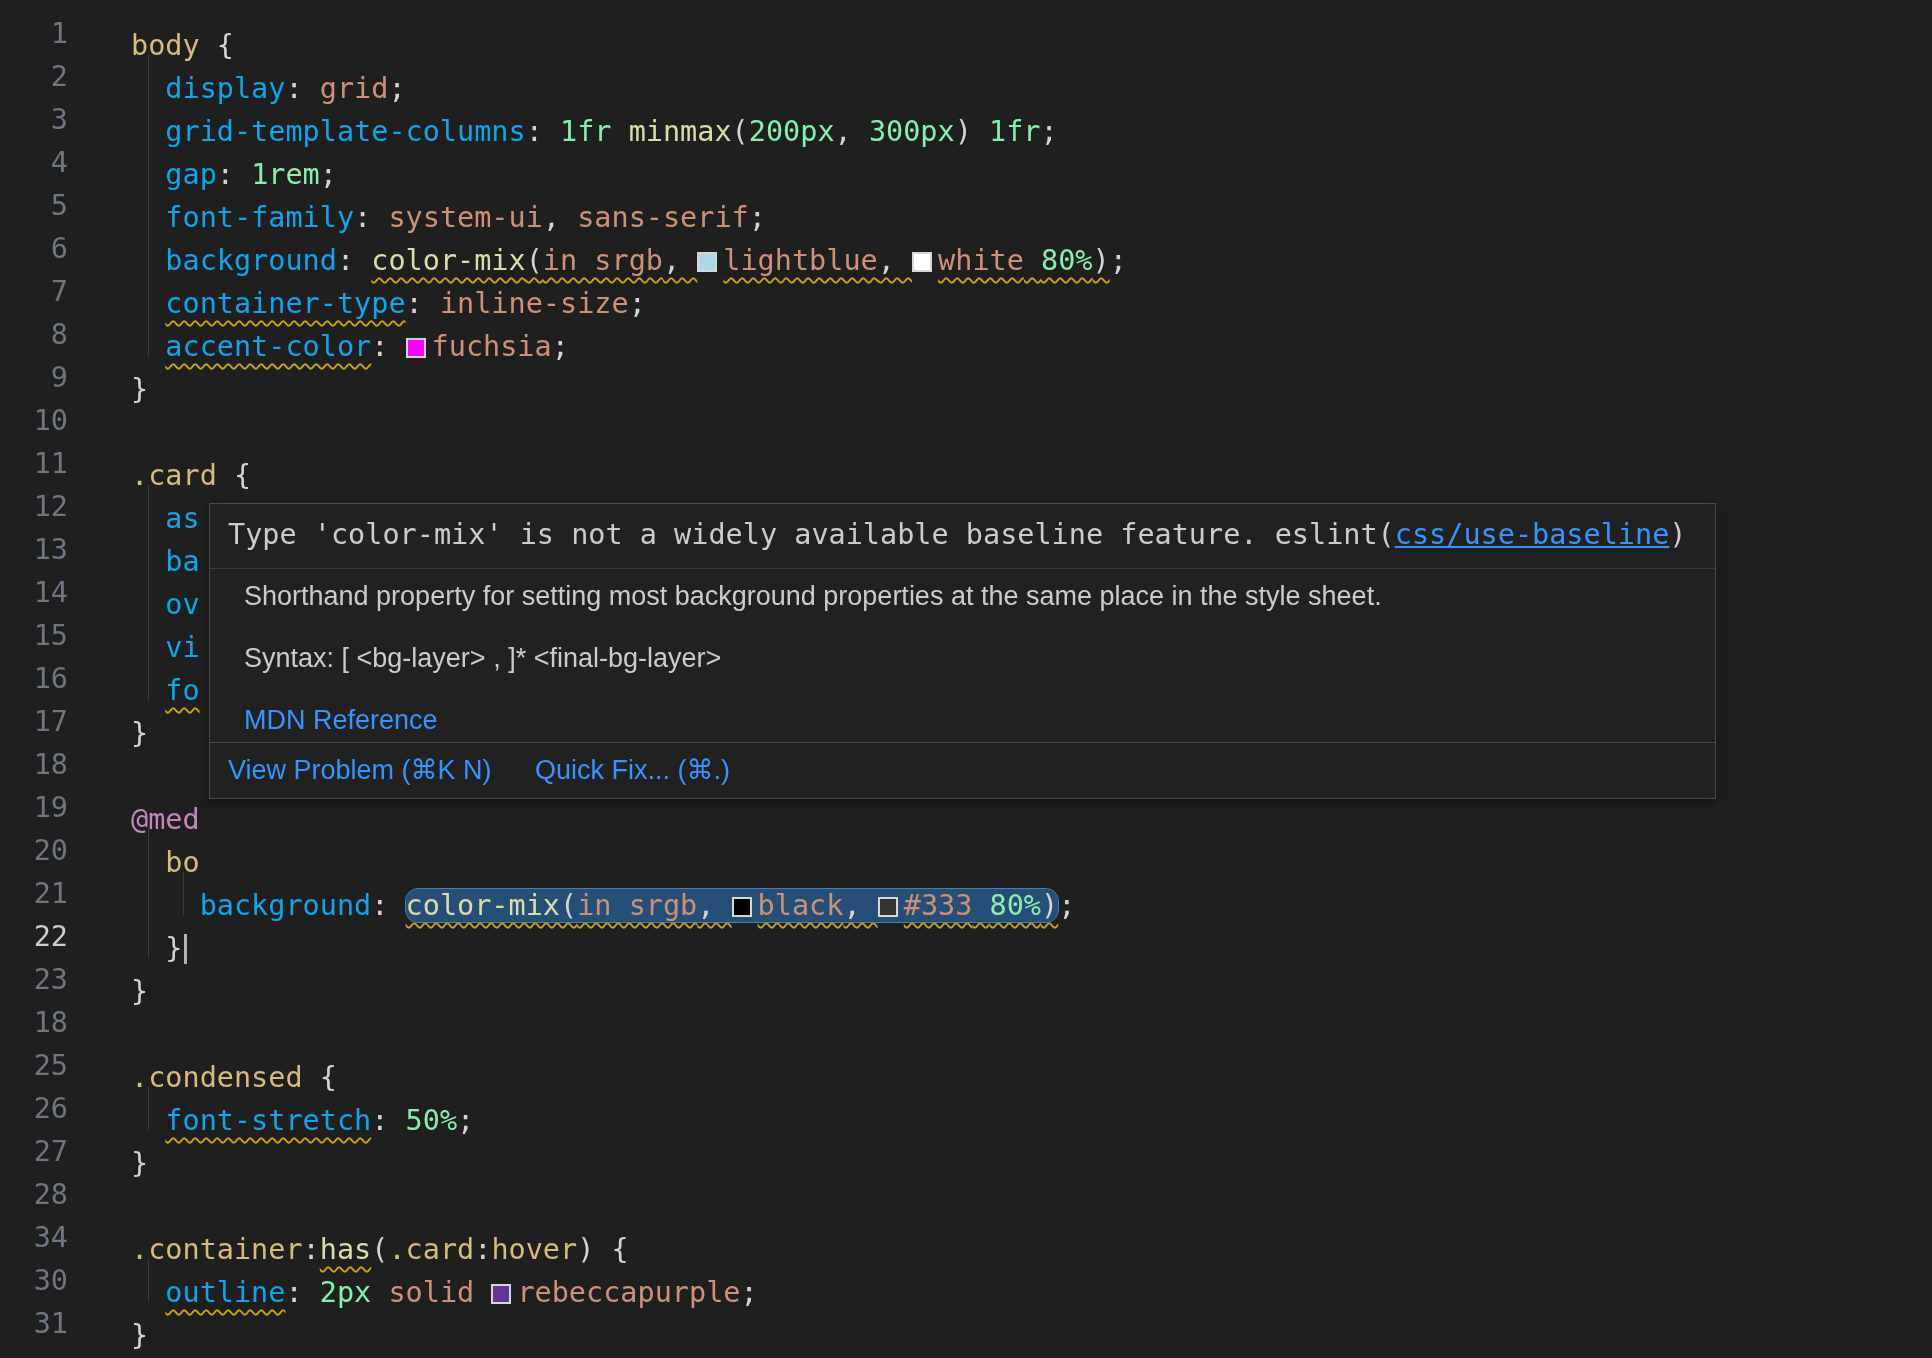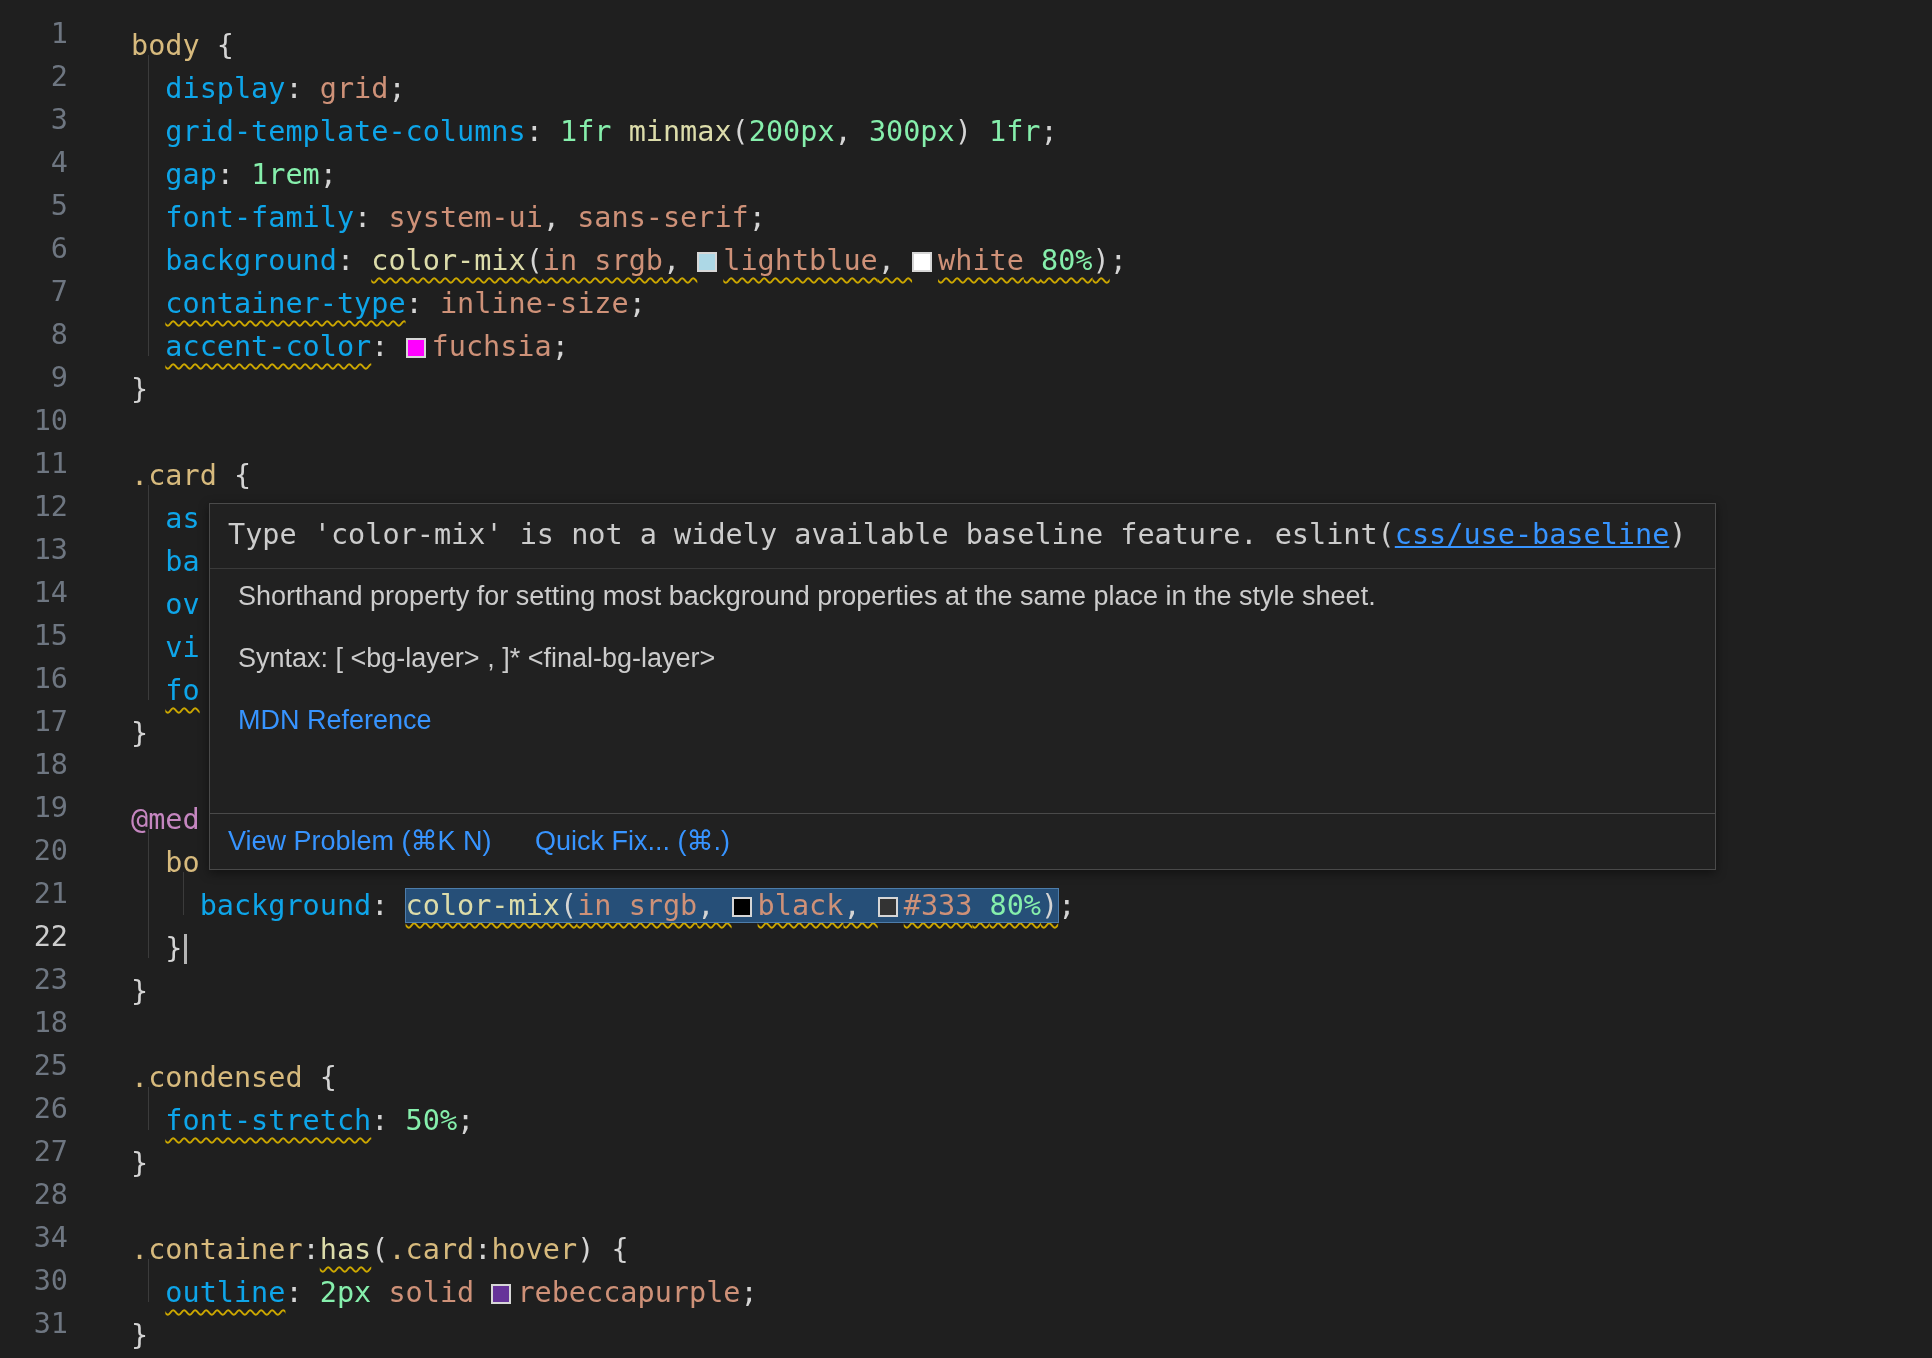--- a/index.html
+++ b/index.html
@@ -16,32 +16,32 @@
 
   .c-sel{color:#d7ba7d}
   .c-prop{color:#0ea5e9}
   .c-val{color:#ce9178}
   .c-num{color:#86efac}
   .c-fn{color:#dcdcaa}
   .c-at{color:#c586c0}
 
   .squig{text-decoration-line:underline;text-decoration-style:wavy;text-decoration-color:#cca700;
          text-decoration-thickness:2px;text-underline-offset:7px;text-decoration-skip-ink:none}
-  .hl{background:#264f78;outline:1px solid #4d7dab;border-radius:0}
+  .hl{background:#264f78;outline:1px solid #4d7dab;border-radius:12px}
   .swatch{display:inline-block;width:20px;height:20px;border:2px solid #d6d6d6;margin-right:6px;vertical-align:-2px;cursor:pointer}
   .caret{display:inline-block;width:3px;height:30px;background:#b4b4b4;vertical-align:-6px;margin-left:1px}
 
-  .tooltip{position:absolute;left:209px;top:503px;width:1507px;height:367px;background:#212121;
+  .tooltip{position:absolute;left:209px;top:503px;width:1507px;height:296px;background:#212121;
            border:1px solid #4a4a4a;z-index:10;display:flex;flex-direction:column;
            box-shadow:0 3px 10px rgba(0,0,0,.45)}
   .tt-diag{flex:none;padding:13px 18px 15px;font-family:"DejaVu Sans Mono",monospace;font-size:28.5px;
            line-height:36px;color:#cccccc;border-bottom:1px solid #3a3a3a;white-space:pre}
   .tt-doc{flex:1;padding:9px 18px 0;font-family:"Liberation Sans","DejaVu Sans",sans-serif;
           font-size:27px;line-height:36px;color:#cccccc;overflow:hidden}
-  .tt-doc p{margin:0 10px 26px}
+  .tt-doc p{margin:0 16px 26px}
   .tt-link{color:#3794ff;cursor:pointer;text-decoration:none}
   .tt-link.u{text-decoration:underline}
   .tt-actions{flex:none;height:56px;border-top:1px solid #4a4a4a;line-height:55px;padding-left:18px;
               font-family:"Liberation Sans","DejaVu Sans",sans-serif;font-size:27px}
   .tt-actions .tt-link + .tt-link{margin-left:36px}
 </style>
 </head>
 <body>
 
 <div class="editor">

